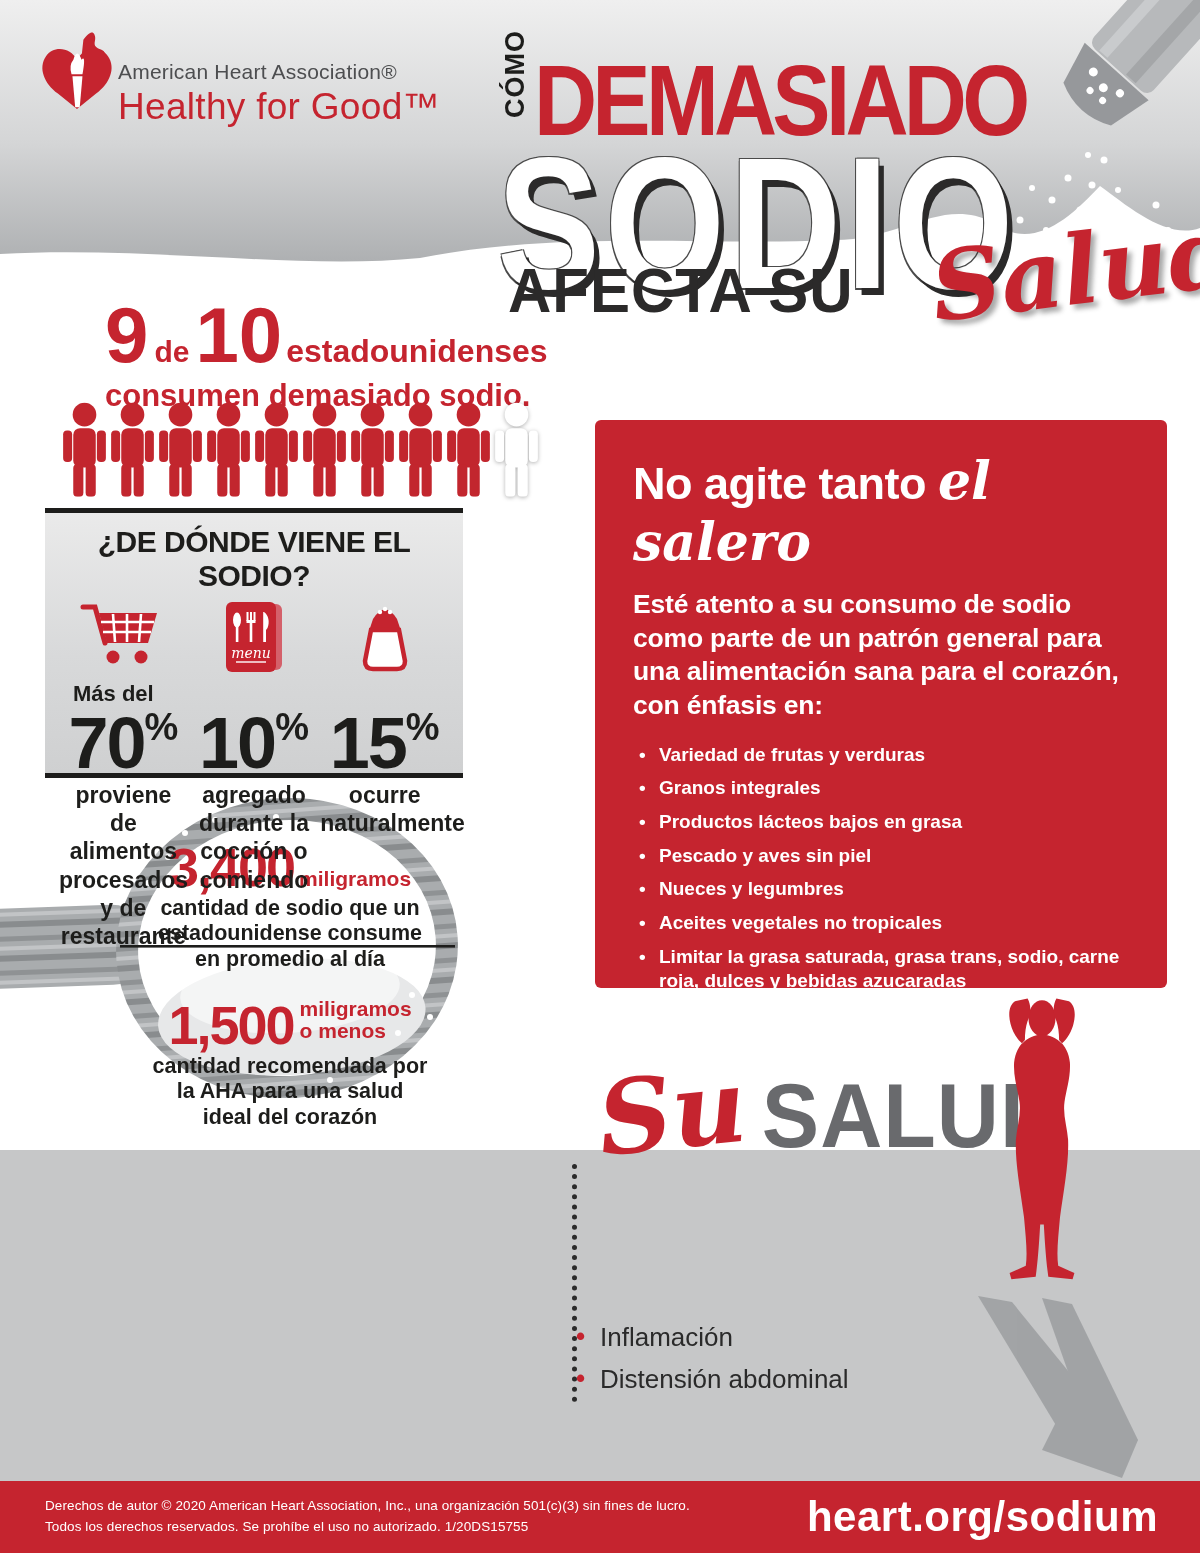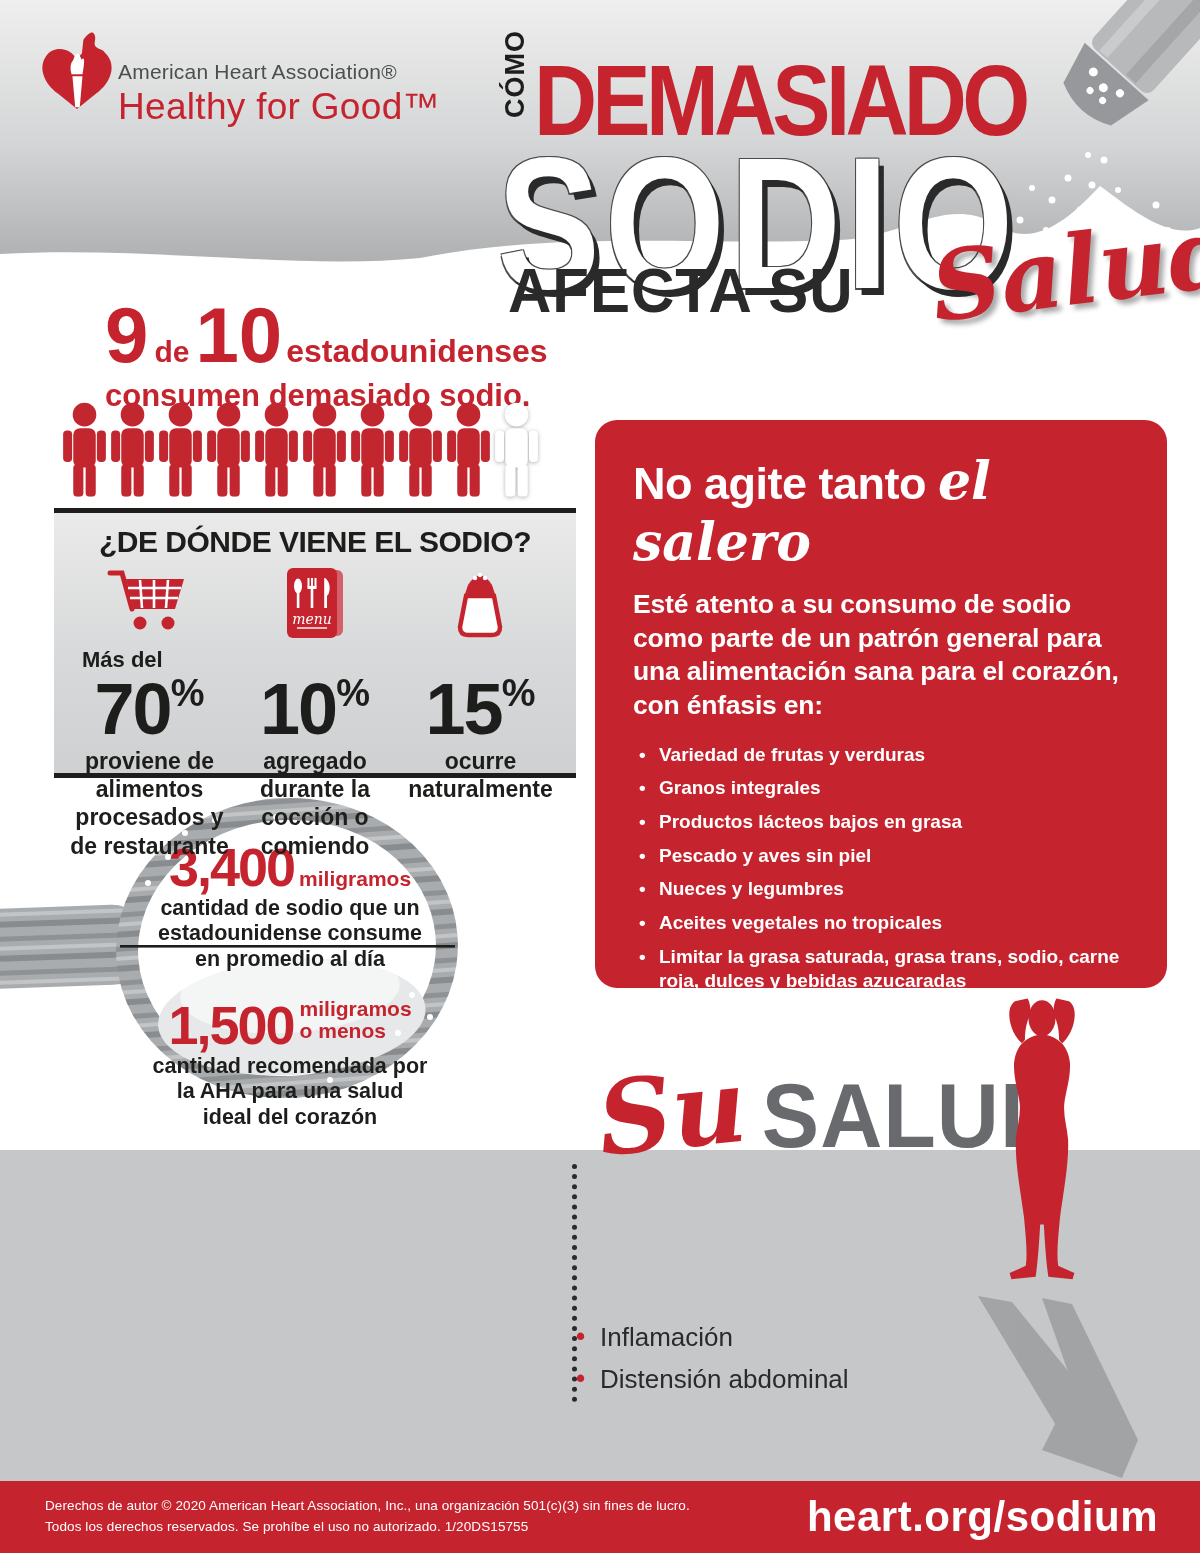--- a/index.html
+++ b/index.html
@@ -44,44 +44,44 @@
   .stat-suffix{font-size:32px;font-weight:700;margin-left:4px;}
   .stat-line2{font-size:31px;font-weight:700;margin-top:2px;}
 
   .people{left:62px;top:402px;display:flex;gap:3px;z-index:3;}
   .person{width:45px;height:95px;}
   .person svg{width:100%;height:100%;}
   .person.red svg{fill:#c2262e;}
   .person.white svg{fill:#fff;filter:drop-shadow(0 1px 2px rgba(0,0,0,.3));}
 
   
-  .sources{left:45px;top:508px;width:522px;height:270px;z-index:3;
+  .sources{left:45px;top:508px;width:418px;height:270px;z-index:3;
     border-top:5px solid #1d1d1b;border-bottom:5px solid #1d1d1b;
-    background:linear-gradient(180deg,#eaeaea 0%,#d8d9da 55%,#cfd0d1 100%);margin-left:9px;}
+    background:linear-gradient(180deg,#eaeaea 0%,#d8d9da 55%,#cfd0d1 100%);}
   .sources-title{text-align:center;font-size:30px;font-weight:800;color:#1d1d1b;margin-top:12px;letter-spacing:-.5px;}
   .sources-cols{display:flex;justify-content:space-between;padding:0 14px;margin-top:6px;}
   .source-col{width:33%;text-align:center;}
   .source-icon{height:82px;display:flex;align-items:flex-start;justify-content:center;}
   .source-pre{height:28px;font-size:22px;font-weight:700;color:#1d1d1b;text-align:left;padding-left:14px;}
   .source-num{font-size:72px;font-weight:800;color:#1d1d1b;line-height:.95;letter-spacing:-2px;}
   .source-pct{font-size:38px;vertical-align:28px;letter-spacing:0;}
   .source-desc{font-size:23px;font-weight:700;color:#1d1d1b;line-height:1.22;margin-top:4px;}
 
   
   .spoon-svg{left:0;top:795px;width:470px;height:310px;z-index:1;}
   .spoon-text{left:150px;top:840px;width:280px;text-align:center;z-index:2;}
   .sp-val{font-size:54px;font-weight:800;color:var(--accent);letter-spacing:-2px;line-height:1;}
   .sp-unit{font-size:21px;font-weight:800;color:var(--accent);margin-left:5px;}
   .sp-unit-stack{display:inline-block;text-align:left;font-size:21px;font-weight:800;color:var(--accent);
     line-height:1.05;margin-left:6px;vertical-align:6px;}
   .sp-desc{font-size:21.5px;font-weight:700;color:#1d1d1b;line-height:1.18;margin-top:2px;}
   .sp-block2{margin-top:26px;}
 
   
-  .advice{left:595px;top:420px;width:572px;height:568px;background:var(--accent);border-radius:22px;
+  .advice{left:595px;top:420px;width:572px;height:568px;background:var(--accent);border-radius:6px;
     padding:30px 38px;color:#fff;z-index:3;}
   .advice-h-plain{font-size:45px;font-weight:700;letter-spacing:-.5px;}
   .advice-h-script{font-family:"DejaVu Serif",serif;font-style:italic;font-weight:700;font-size:52px;margin-left:12px;}
   .advice-intro{font-size:26.5px;font-weight:700;line-height:1.27;margin-top:16px;letter-spacing:-.2px;}
   .advice-list{list-style:none;margin-top:20px;}
   .advice-list li{position:relative;font-size:19px;font-weight:700;line-height:1.3;padding-left:26px;margin-bottom:9px;}
   .advice-list li::before{content:"•";position:absolute;left:6px;top:0;}
 
   
   .susalud{left:598px;top:1052px;display:flex;align-items:baseline;z-index:3;}

